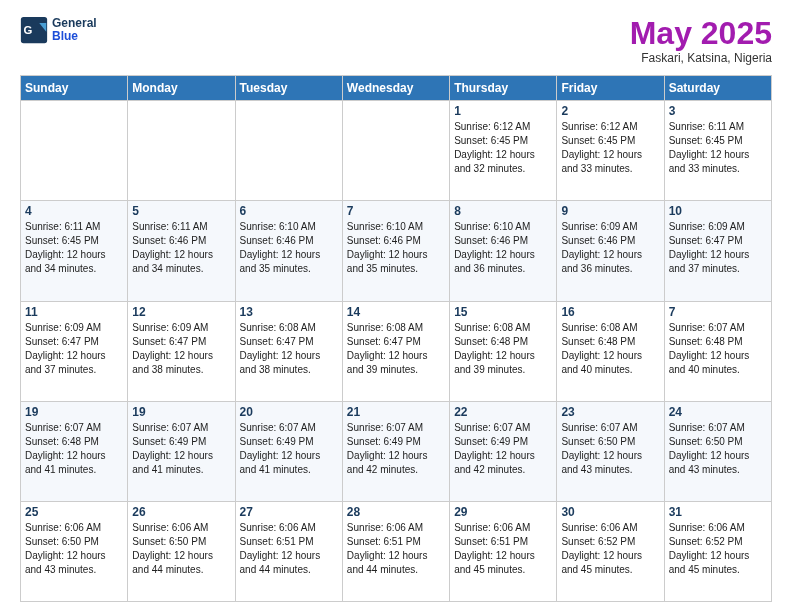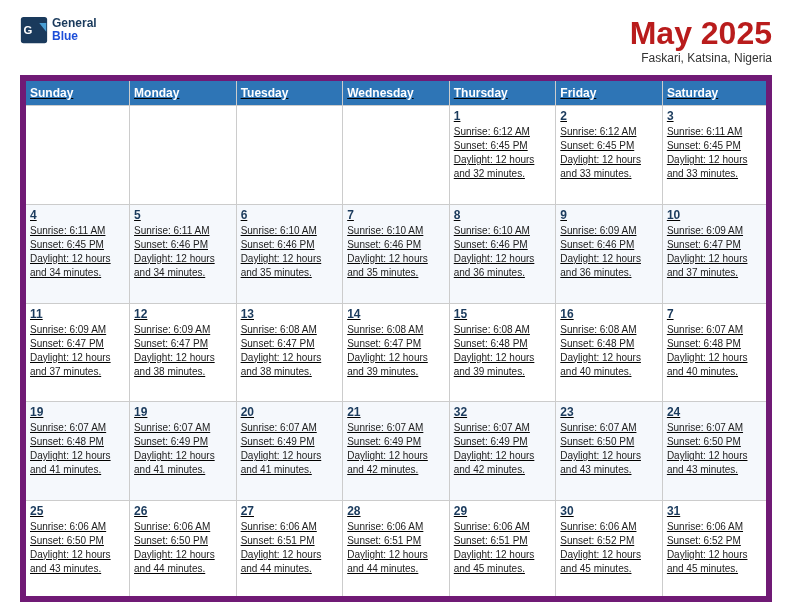--- a/index.html
+++ b/index.html
@@ -40,34 +40,33 @@
       width: 28px;
       height: 28px;
       margin-right: 4px;
     }
     .title-block {
       text-align: right;
     }
     .month-title {
       font-size: 32px;
       font-weight: bold;
-      color: #b91c1c;
+      color: #a21caf;
       line-height: 1.1;
     }
     .subtitle {
       font-size: 12px;
       color: #333;
     }
     .calendar {
       flex: 1;
-      border: 6px solid #701a75;
+      border: 1px solid #701a75;
       border-collapse: collapse;
       width: 100%;
       table-layout: fixed;
-      text-decoration: underline;
     }
     .calendar th {
       background-color: #2e75b6;
       color: #fff;
       font-size: 12px;
       font-weight: bold;
       padding: 5px 4px;
       text-align: left;
       border: 1px solid #ccc;
     }
@@ -285,21 +284,21 @@
 and 41 minutes.</div>
           </td>
           <td>
             <span class="day-num">21</span>
             <div class="day-info">Sunrise: 6:07 AM
 Sunset: 6:49 PM
 Daylight: 12 hours
 and 42 minutes.</div>
           </td>
           <td>
-            <span class="day-num">32</span>
+            <span class="day-num">22</span>
             <div class="day-info">Sunrise: 6:07 AM
 Sunset: 6:49 PM
 Daylight: 12 hours
 and 42 minutes.</div>
           </td>
           <td>
             <span class="day-num">23</span>
             <div class="day-info">Sunrise: 6:07 AM
 Sunset: 6:50 PM
 Daylight: 12 hours

